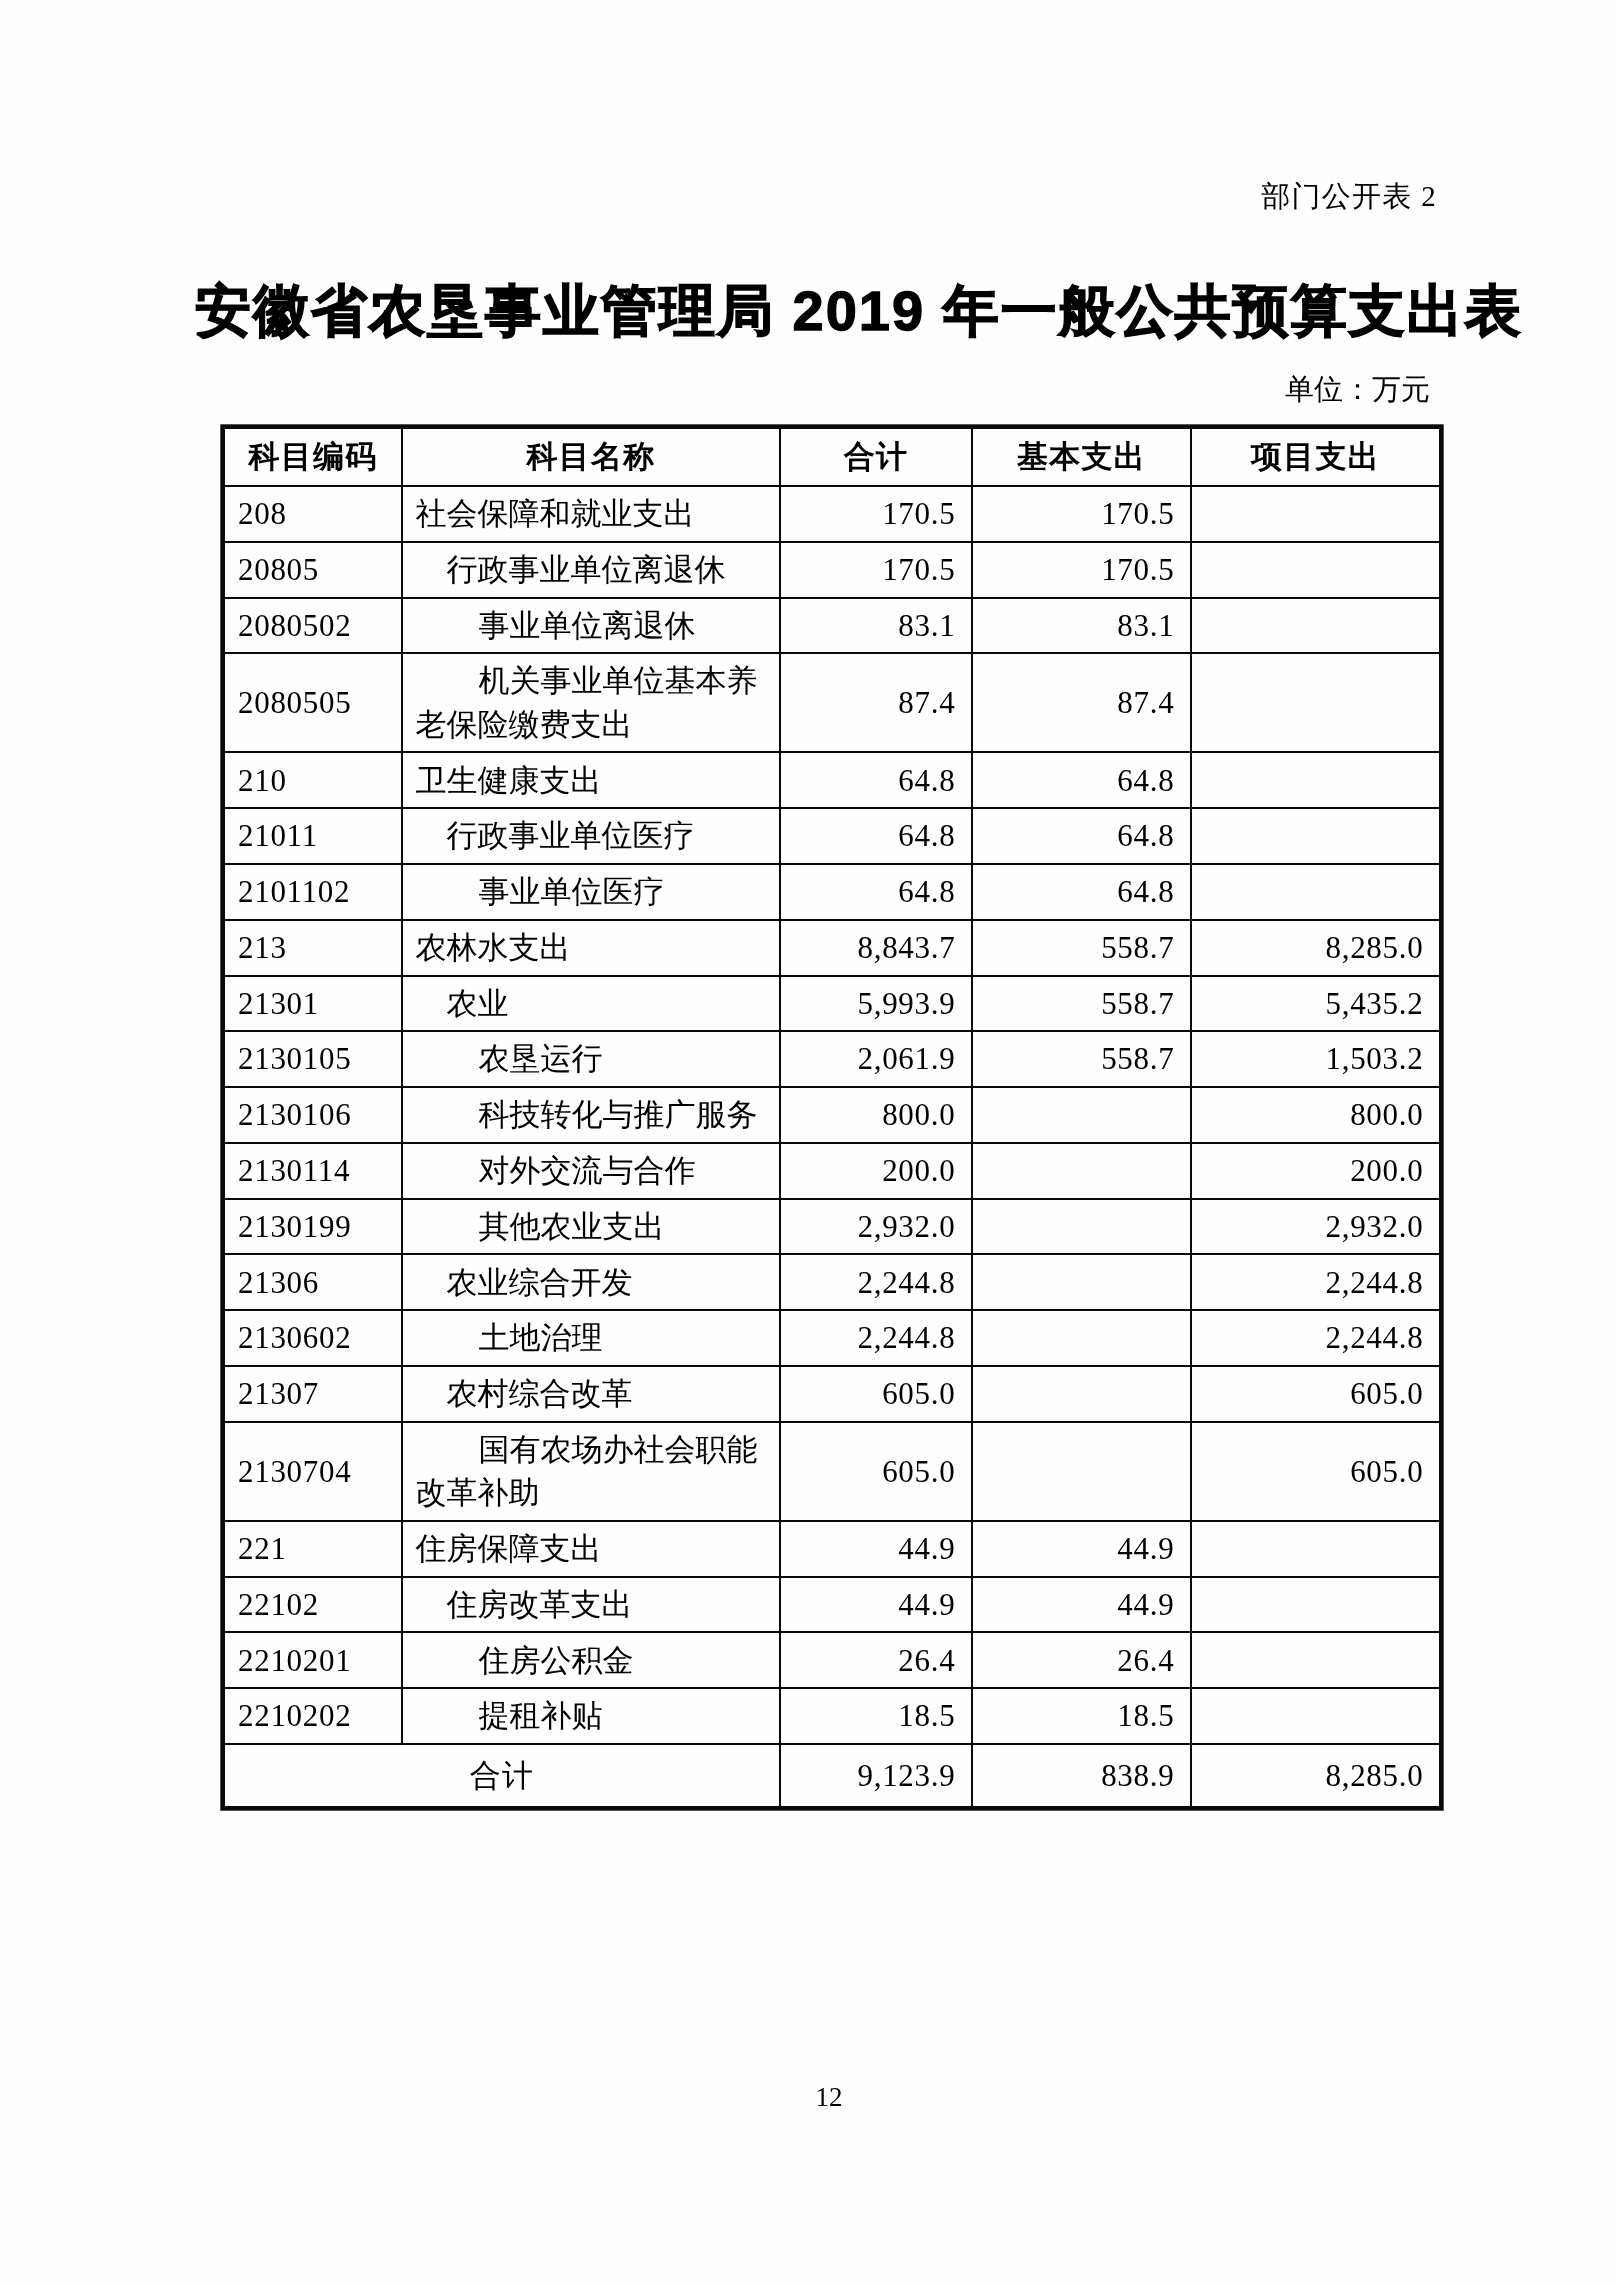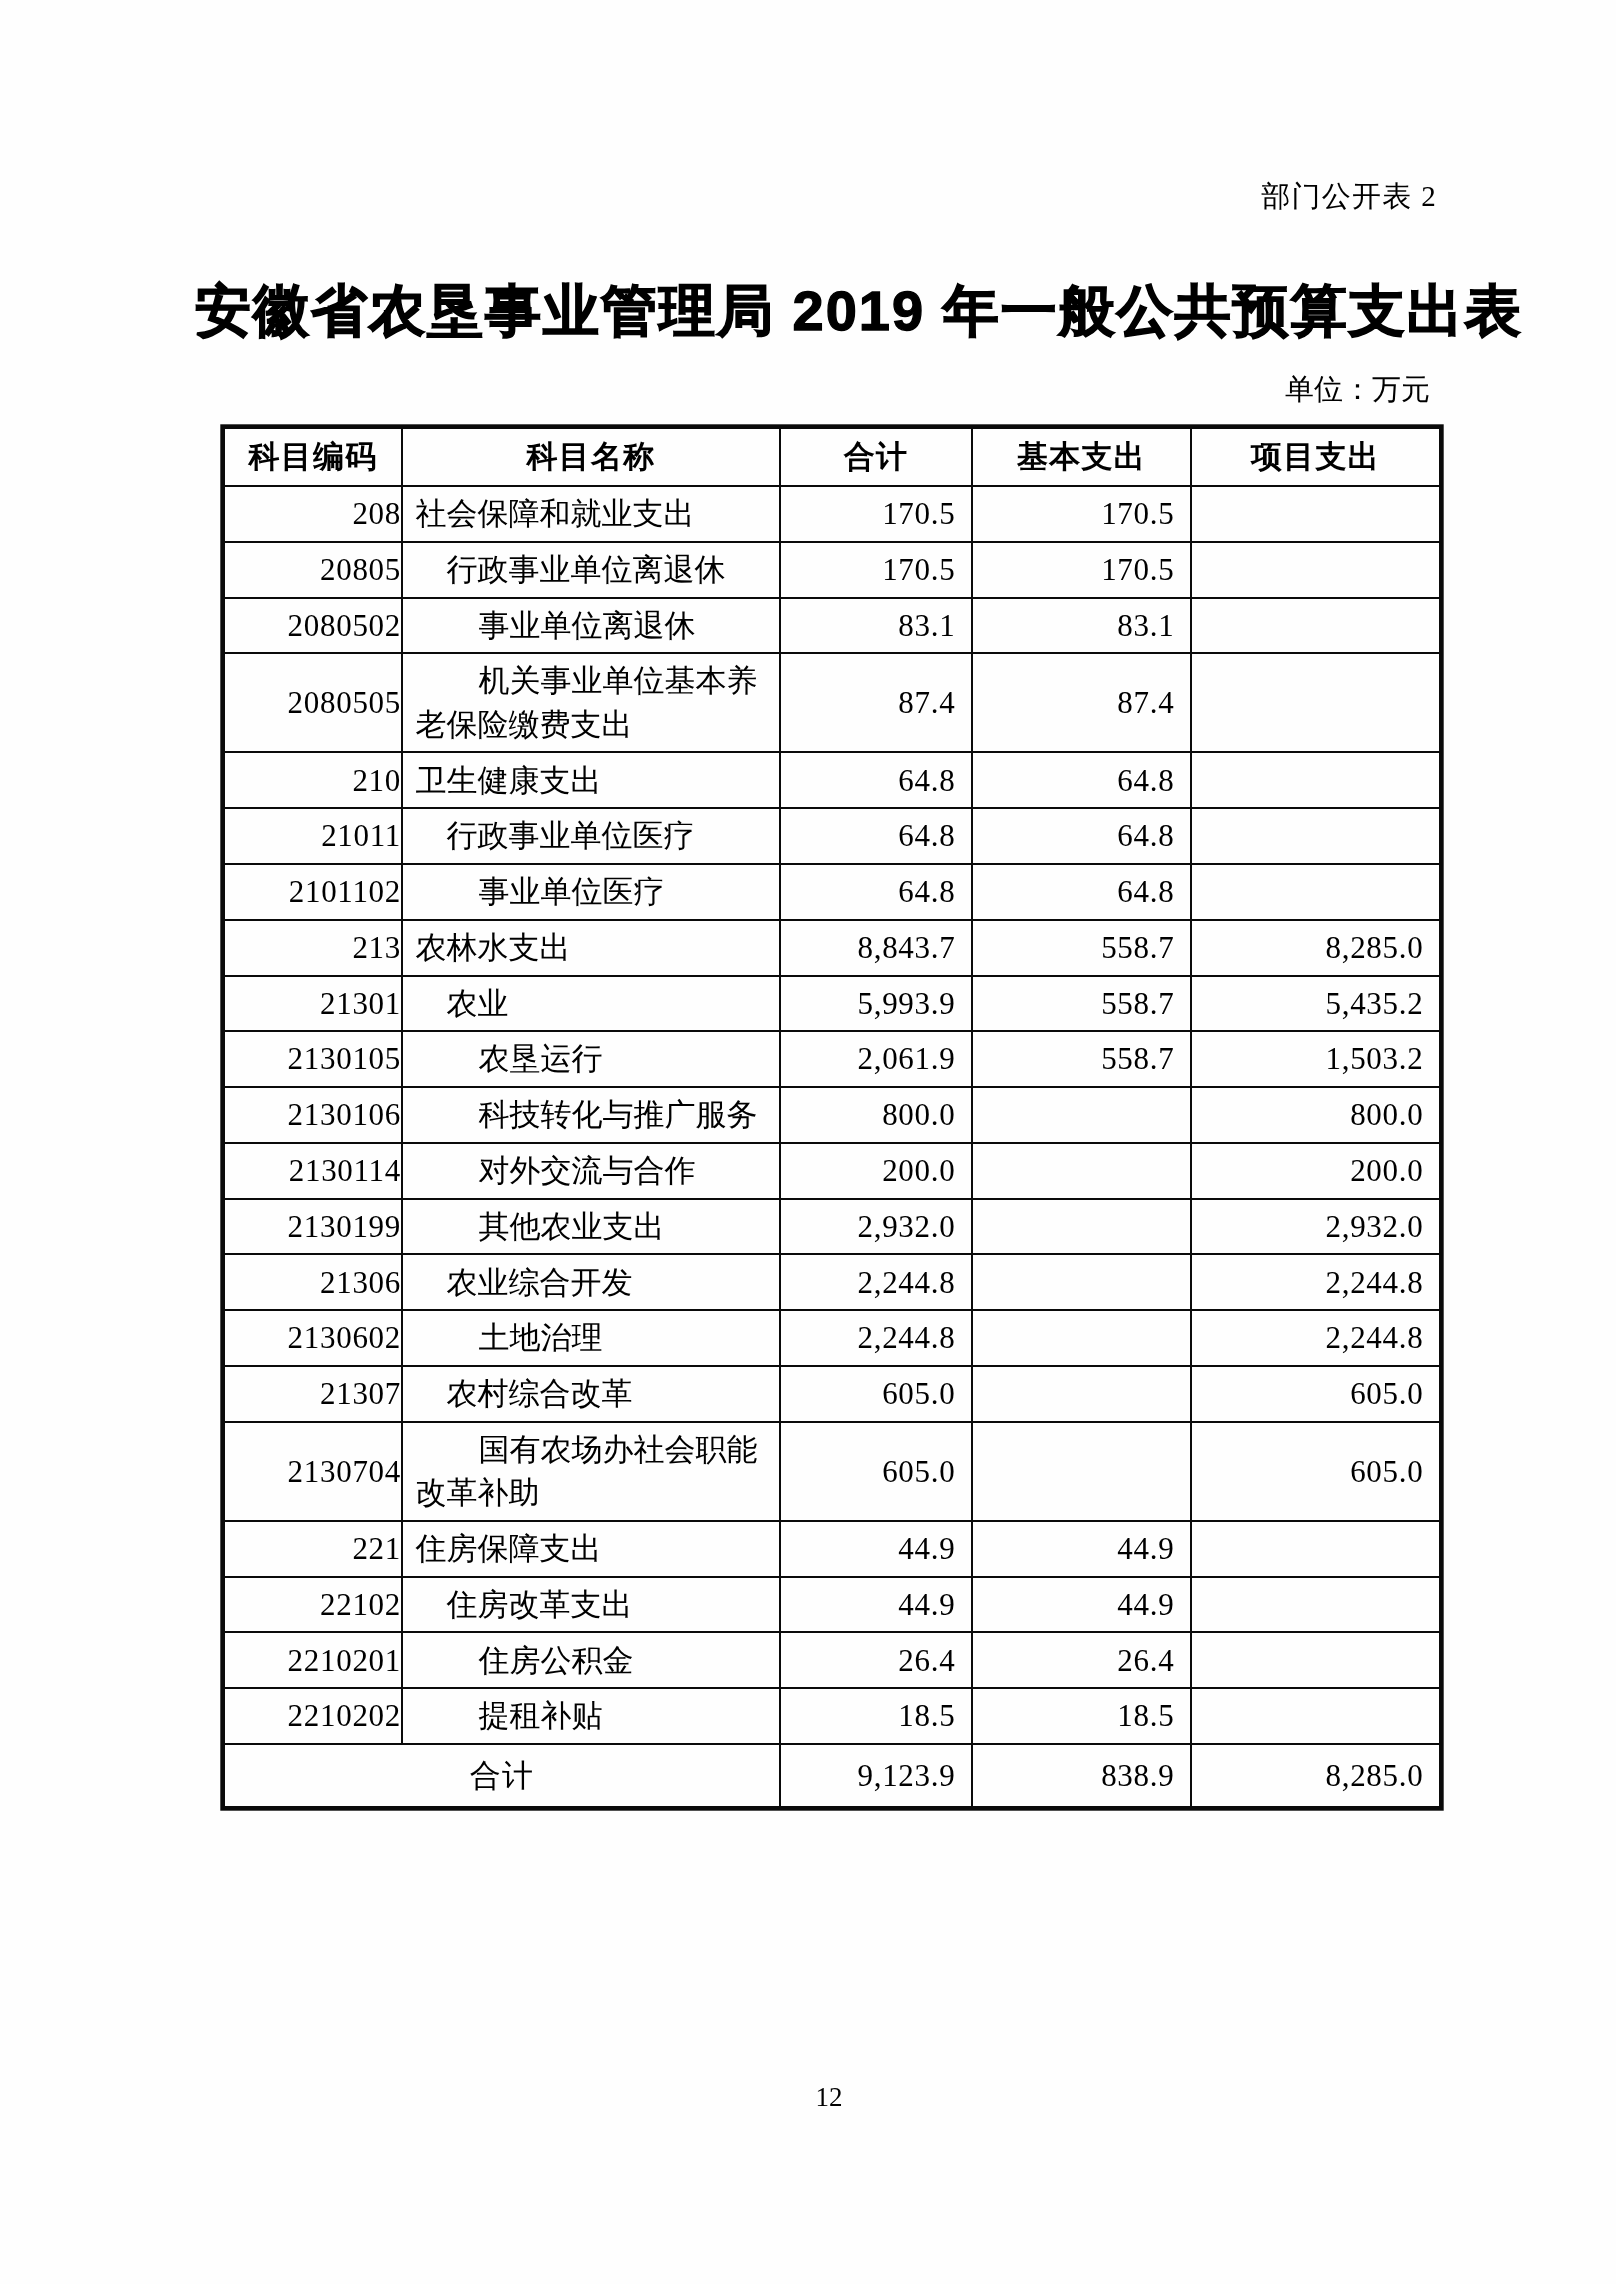--- a/index.html
+++ b/index.html
@@ -66,21 +66,21 @@
   tr.hrow1 th { height: 59px; }
   tr.hrow2 th { height: 59px; margin-top: 37px; }
   table.budget th {
     text-align: center;
     font-family: "Liberation Sans", "DejaVu Sans", sans-serif;
     font-weight: bold;
     letter-spacing: 1.3px;
   }
   tr.data-row td { height: 55px; }
   td.cell-code {
-    text-align: right;
+    text-align: left;
     padding-left: 13px;
     letter-spacing: 0.7px;
   }
   td.cell-name {
     text-align: left;
     padding: 5.2px 7.8px 5.2px 12.4px;
   }
   td.cell-name.lv1 { text-indent: 0; }
   td.cell-name.lv2 { text-indent: 31px; }
   td.cell-name.lv3 { text-indent: 63px; }

